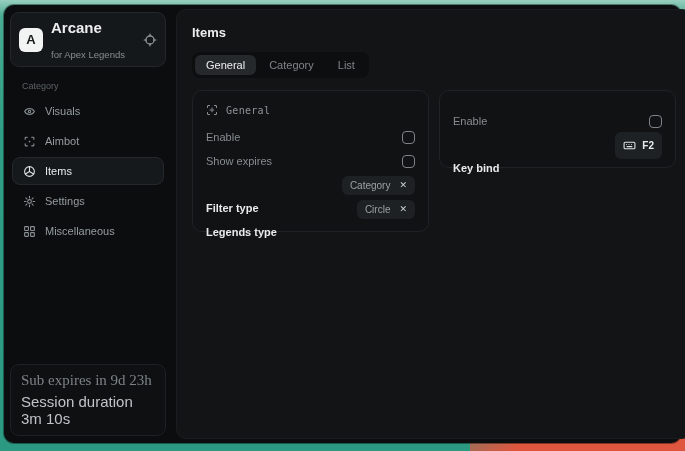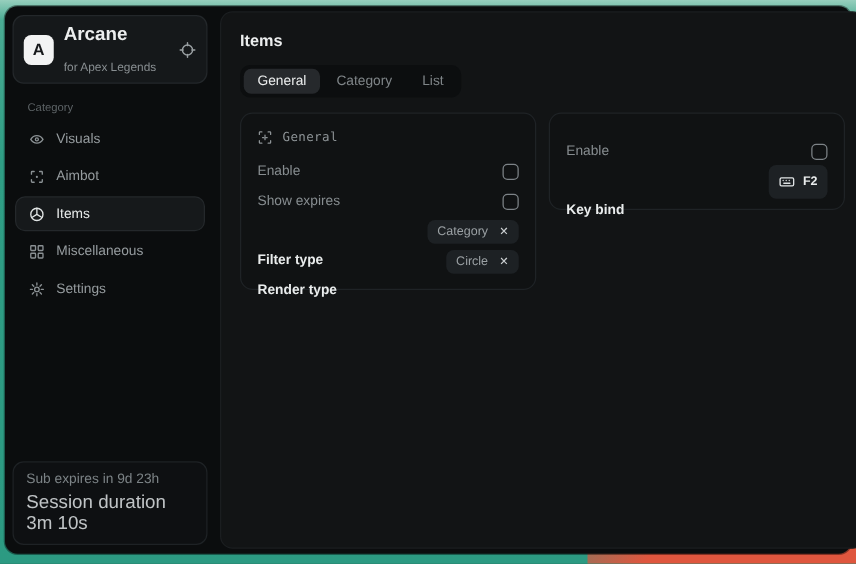--- a/index.html
+++ b/index.html
@@ -26,21 +26,21 @@
   .brand-target{margin-left:auto;color:#9aa0a3;display:flex;cursor:pointer;}
   .section-label{font-size:9px;color:#5d6366;margin:14px 0 6px 12px;}
   .nav-item{display:flex;align-items:center;gap:9px;height:26px;padding:0 10px;
     margin:0 2px 2px;border-radius:8px;font-size:11px;color:#969c9f;
     border:1px solid transparent;cursor:pointer;}
   .nav-icon{display:flex;color:#8a9093;}
   .nav-item.sel{background:#16191b;border-color:#24282b;color:#e9ecec;}
   .nav-item.sel .nav-icon{color:#dfe3e3;}
   .spacer{flex:1;}
   .footer-card{border:1px solid #1e2225;border-radius:9px;padding:7px 10px 8px;background:#0e1012;}
-  .sub-line{font-family:Liberation Sans, sans-serif;font-size:11px;color:#7c8386;}
+  .sub-line{font-family:Liberation Serif, serif;font-size:15px;color:#7c8386;}
   .session-line{font-size:15px;color:#c0c4c6;margin-top:4px;}
   
   .main{flex:1;margin:4px;background:#121415;border:1px solid #1b1e20;
     border-radius:10px;padding:13px 15px;box-sizing:border-box;}
   .page-title{font-size:13px;font-weight:bold;color:#eceeee;margin:2px 0 0;}
   .tab-group{display:flex;width:fit-content;background:#0c0e0f;border-radius:8px;
     padding:3px;gap:2px;margin-top:12px;}
   .tab{border:none;background:transparent;color:#7f8588;font-size:11px;
     padding:4px 11px;border-radius:6px;font-family:inherit;cursor:pointer;}
   .tab.sel{background:#26292c;color:#eceeee;}
@@ -112,37 +112,37 @@
         <span class="nav-icon">
           <svg width="13" height="13" viewBox="0 0 24 24" fill="none" stroke="currentColor" stroke-width="2" stroke-linecap="round">
             <circle cx="12" cy="12" r="9"></circle>
             <path d="M12 3v9M12 12l7.5 4.6M12 12L4.5 16.6"></path>
           </svg>
         </span>
         <span>Items</span>
       </div>
       <div class="nav-item">
         <span class="nav-icon">
+          <svg width="13" height="13" viewBox="0 0 24 24" fill="none" stroke="currentColor" stroke-width="2" stroke-linecap="round">
+            <circle cx="12" cy="12" r="3.4"></circle>
+            <path d="M12 2.5v3M12 18.5v3M2.5 12h3M18.5 12h3M5.3 5.3l2.1 2.1M16.6 16.6l2.1 2.1M18.7 5.3l-2.1 2.1M7.4 16.6l-2.1 2.1"></path>
+          </svg>
+        </span>
+        <span>Settings</span>
+      </div>
+      <div class="nav-item">
+        <span class="nav-icon">
           <svg width="13" height="13" viewBox="0 0 24 24" fill="none" stroke="currentColor" stroke-width="2" stroke-linejoin="round">
             <rect x="3" y="3" width="7" height="7" rx="1"></rect>
               <rect x="14" y="3" width="7" height="7" rx="1"></rect>
             <rect x="3" y="14" width="7" height="7" rx="1"></rect>
               <rect x="14" y="14" width="7" height="7" rx="1"></rect>
           </svg>
         </span>
         <span>Miscellaneous</span>
-      </div>
-      <div class="nav-item">
-        <span class="nav-icon">
-          <svg width="13" height="13" viewBox="0 0 24 24" fill="none" stroke="currentColor" stroke-width="2" stroke-linecap="round">
-            <circle cx="12" cy="12" r="3.4"></circle>
-            <path d="M12 2.5v3M12 18.5v3M2.5 12h3M18.5 12h3M5.3 5.3l2.1 2.1M16.6 16.6l2.1 2.1M18.7 5.3l-2.1 2.1M7.4 16.6l-2.1 2.1"></path>
-          </svg>
-        </span>
-        <span>Settings</span>
       </div>
     </nav>
 
     <div class="spacer"></div>
 
     <div class="footer-card">
       <div class="sub-line">Sub expires in 9d 23h</div>
       <div class="session-line">Session duration 3m 10s</div>
     </div>
   </aside>
@@ -178,21 +178,21 @@
           <button class="checkbox"></button>
         </div>
         <div class="row">
           <span class="row-label bright">Filter type</span>
           <button class="select-pill">
             <span class="select-value">Category</span>
             <span class="select-clear">✕</span>
           </button>
         </div>
         <div class="row">
-          <span class="row-label bright">Render type</span>
+          <span class="row-label bright">Legends type</span>
           <button class="select-pill">
             <span class="select-value">Circle</span>
             <span class="select-clear">✕</span>
           </button>
         </div>
       </section>
 
       <section class="panel">
         <div class="row first">
           <span class="row-label">Enable</span>

